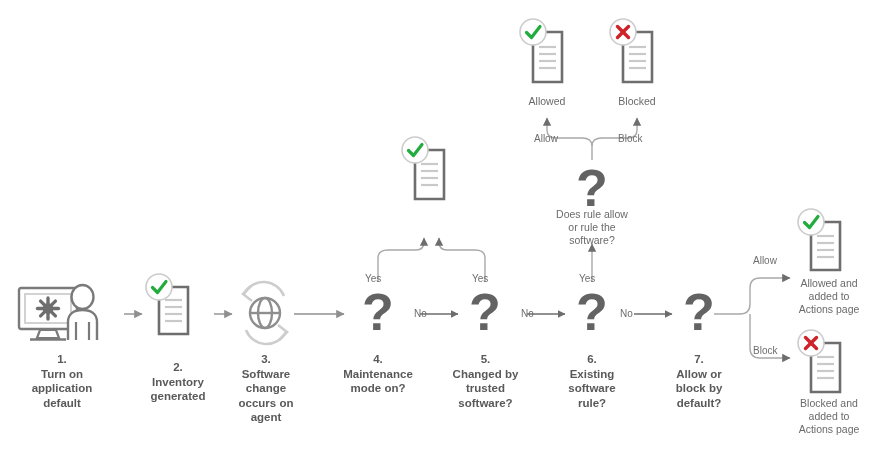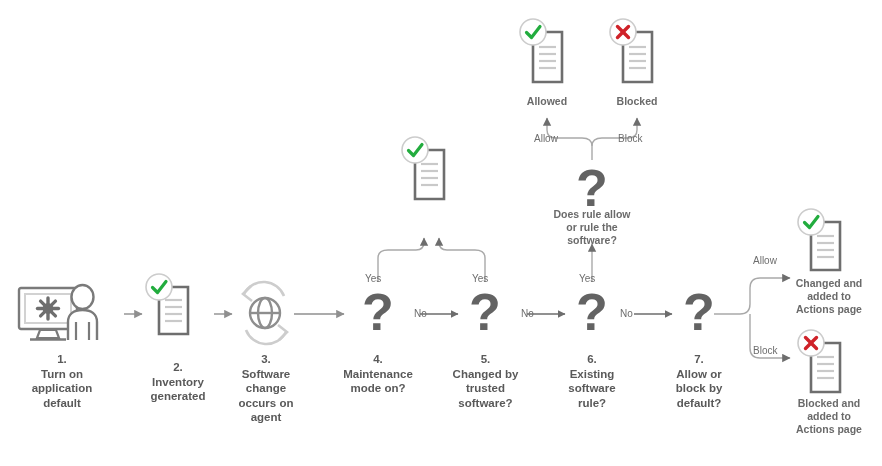--- a/index.html
+++ b/index.html
@@ -25,21 +25,21 @@
     color:#595959;
     font-weight:bold;
   }
   .cap .num{display:block;}
   .cap-light{
     position:absolute;
     text-align:center;
     font-size:10.5px;
     line-height:13px;
     color:#6a6a6a;
-    font-weight:bold;
+    font-weight:normal;
   }
 
   
   .elabel{
     position:absolute;
     font-size:10px;
     color:#6d6d6d;
     white-space:nowrap;
   }
 
@@ -281,21 +281,21 @@
         <line x1="20" y1="42" x2="37" y2="42"></line>
         <line x1="20" y1="49" x2="37" y2="49"></line>
       </g>
       <g>
         <circle cx="14" cy="14" r="13" fill="#ffffff" stroke="#cccccc" stroke-width="1.6"></circle>
         <path d="M7.5,14.5 L12.5,19.5 L21,8.5" fill="none" stroke="#22ac3e" stroke-width="3.2" stroke-linecap="round" stroke-linejoin="round"></path>
       </g>
     </svg>
   </div>
   <div class="cap-light" style="left:779px;top:277px;width:100px;">
-    <span>Changed and</span><br>
+    <span>Allowed and</span><br>
     <span>added to</span><br>
     <span>Actions page</span>
   </div>
 
   <div class="node" style="left:797px;top:325px;">
     <svg width="62" height="80" viewBox="0 0 62 80">
       <path d="M14,18 L43,18 L43,67 L14,67 Z" fill="#ffffff" stroke="#6e6e6e" stroke-width="2.6"></path>
       <g stroke="#c9c9c9" stroke-width="2.2">
         <line x1="20" y1="32" x2="37" y2="32"></line>
         <line x1="20" y1="39" x2="37" y2="39"></line>

